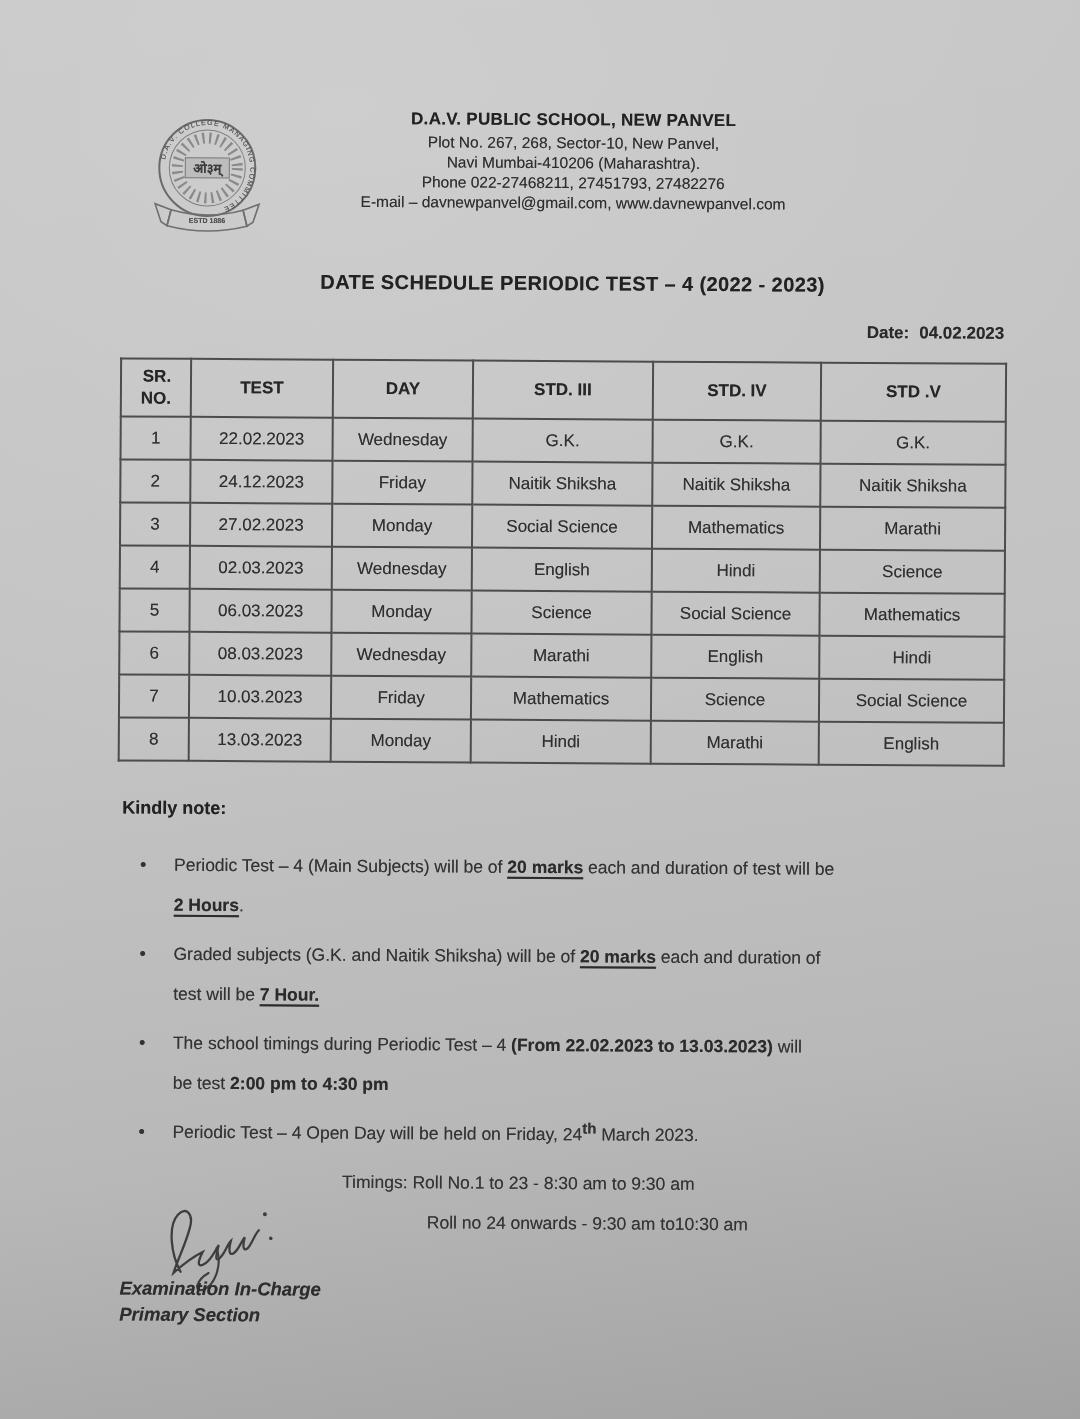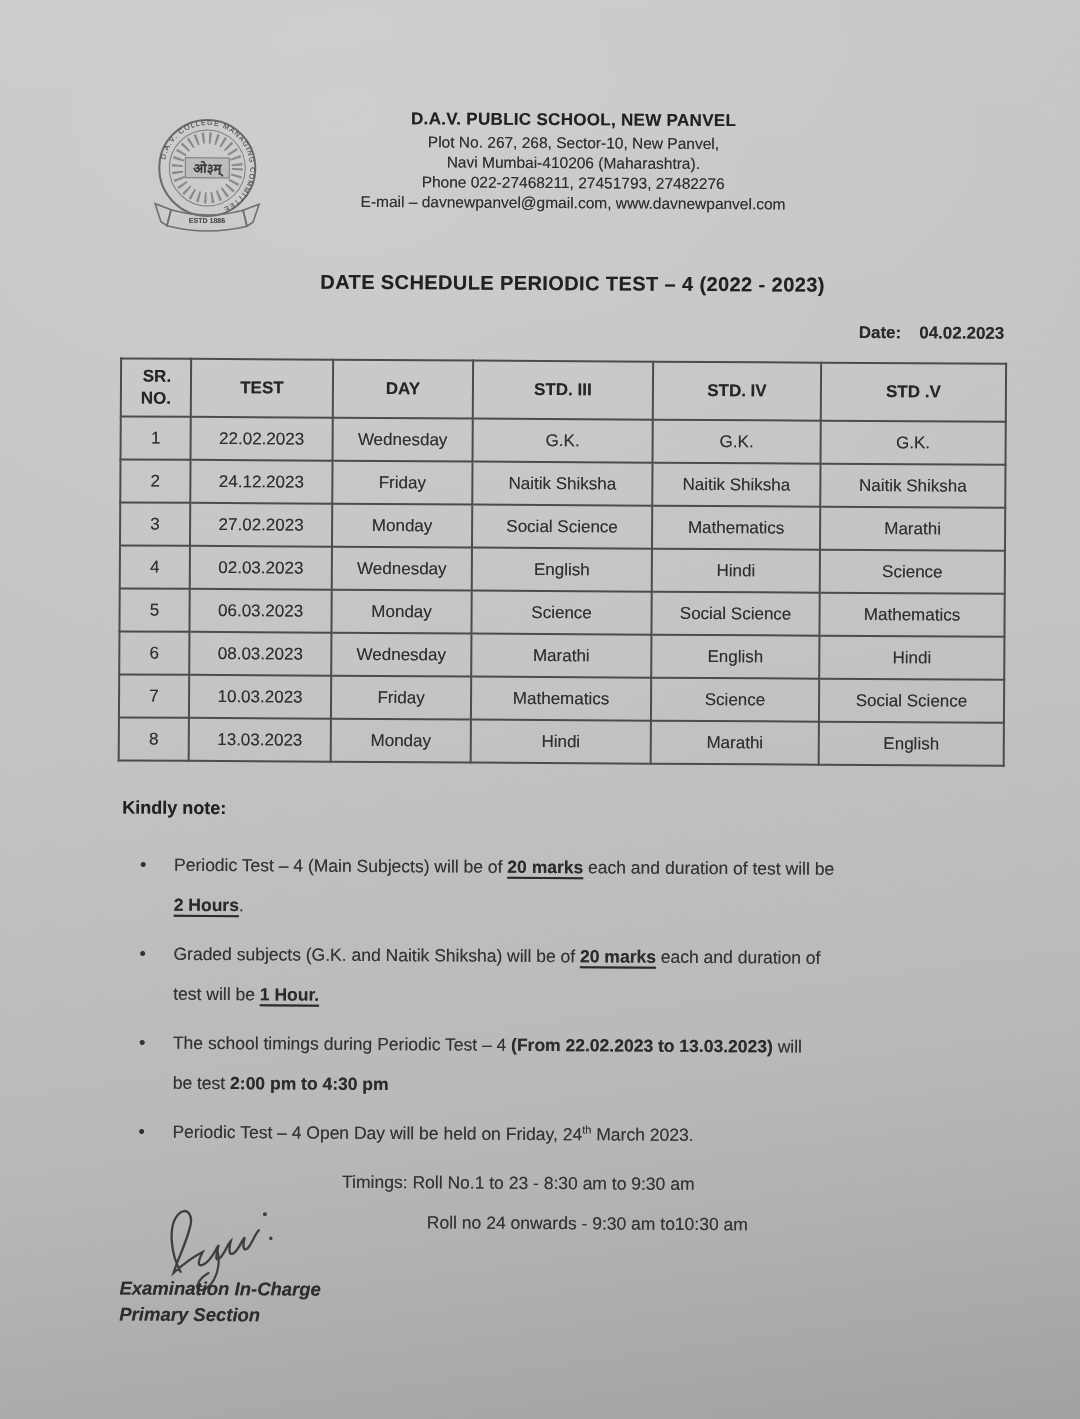--- a/index.html
+++ b/index.html
@@ -22,40 +22,40 @@
   }
   
   .logo{position:absolute;left:138px;top:108px;width:132px;height:142px;}
   .head-text{position:absolute;left:250px;top:110px;width:640px;text-align:center;}
   .school-name{font-weight:bold;font-size:17px;letter-spacing:.3px;color:#222;margin-bottom:3px;}
   .addr{font-size:15.5px;line-height:20px;color:#2e2e2e;}
   
   .doc-title{position:absolute;left:60px;top:272px;width:1020px;text-align:center;
     font-weight:bold;font-size:20px;letter-spacing:.4px;color:#222;}
   .doc-date{position:absolute;top:321px;right:78px;font-weight:bold;font-size:17px;color:#2a2a2a;}
-  .doc-date .lbl{margin-right:18px;text-align:center;}
+  .doc-date .lbl{margin-right:10px;text-align:center;}
   
   table.tbl{position:absolute;left:118px;top:360px;border-collapse:collapse;
     font-size:17px;color:#2f2f2f;}
   .tbl th,.tbl td{border:2px solid #4c4c4c;text-align:center;vertical-align:middle;
     padding:0 4px;font-weight:normal;}
   .tbl th{height:56px;font-weight:bold;font-size:17px;color:#262626;}
   .tbl td{height:41px;}
   .tbl th .two-line{display:inline-block;text-align:right;white-space:pre-line;line-height:22px;}
   
   .notes{position:absolute;left:123px;top:800px;width:905px;}
   .notes-heading{font-weight:bold;font-size:18px;color:#222;}
   .notes ul{list-style:none;margin:26px 0 0 0;padding:0;}
   .notes li{position:relative;padding-left:52px;font-size:17.5px;line-height:40px;
     margin-bottom:9px;color:#333;}
   .notes li::before{content:"\2022";position:absolute;left:18px;top:0;font-size:18px;}
   .ln{display:block;}
   .bu{font-weight:bold;text-decoration:underline;text-underline-offset:4px;text-decoration-thickness:1.5px;color:#2b2b2b;}
   .b{font-weight:bold;color:#2b2b2b;}
-  sup{font-size:11px;line-height:0;}
+  sup{font-size:15px;line-height:0;font-weight:bold;}
   .t1{margin:2px 0 0 222px;font-size:17.5px;line-height:40px;}
   .t2{margin-left:307px;font-size:17.5px;line-height:40px;}
   
   .sig{position:absolute;left:158px;top:1198px;width:150px;height:100px;}
   .signoff{position:absolute;left:123px;top:1278px;font-weight:bold;font-style:italic;
     font-size:18.5px;line-height:26px;color:#2d2d2d;}
 </style>
 </head>
 <body>
 
@@ -181,21 +181,21 @@
 
     <div class="notes">
       <div class="notes-heading">Kindly note:</div>
       <ul>
         <li>
           <span class="ln"><span>Periodic Test – 4 (Main Subjects) will be of </span><span class="bu">20 marks</span><span> each and duration of test will be</span></span>
           <span class="ln"><span class="bu">2 Hours</span><span>.</span></span>
         </li>
         <li>
           <span class="ln"><span>Graded subjects (G.K. and Naitik Shiksha) will be of </span><span class="bu">20 marks</span><span> each and duration of</span></span>
-          <span class="ln"><span>test will be </span><span class="bu">1 Hour.</span></span>
+          <span class="ln"><span>test will be </span><span class="bu">7 Hour.</span></span>
         </li>
         <li>
           <span class="ln"><span>The school timings during Periodic Test – 4 </span><span class="b">(From 22.02.2023 to 13.03.2023)</span><span> will</span></span>
           <span class="ln"><span>be test </span><span class="b">2:00 pm to 4:30 pm</span></span>
         </li>
         <li>
           <span class="ln"><span>Periodic Test – 4 Open Day will be held on Friday, 24</span><sup>th</sup><span> March 2023.</span></span>
         </li>
       </ul>
       <div class="t1">Timings: Roll No.1 to 23 - 8:30 am to 9:30 am</div>

